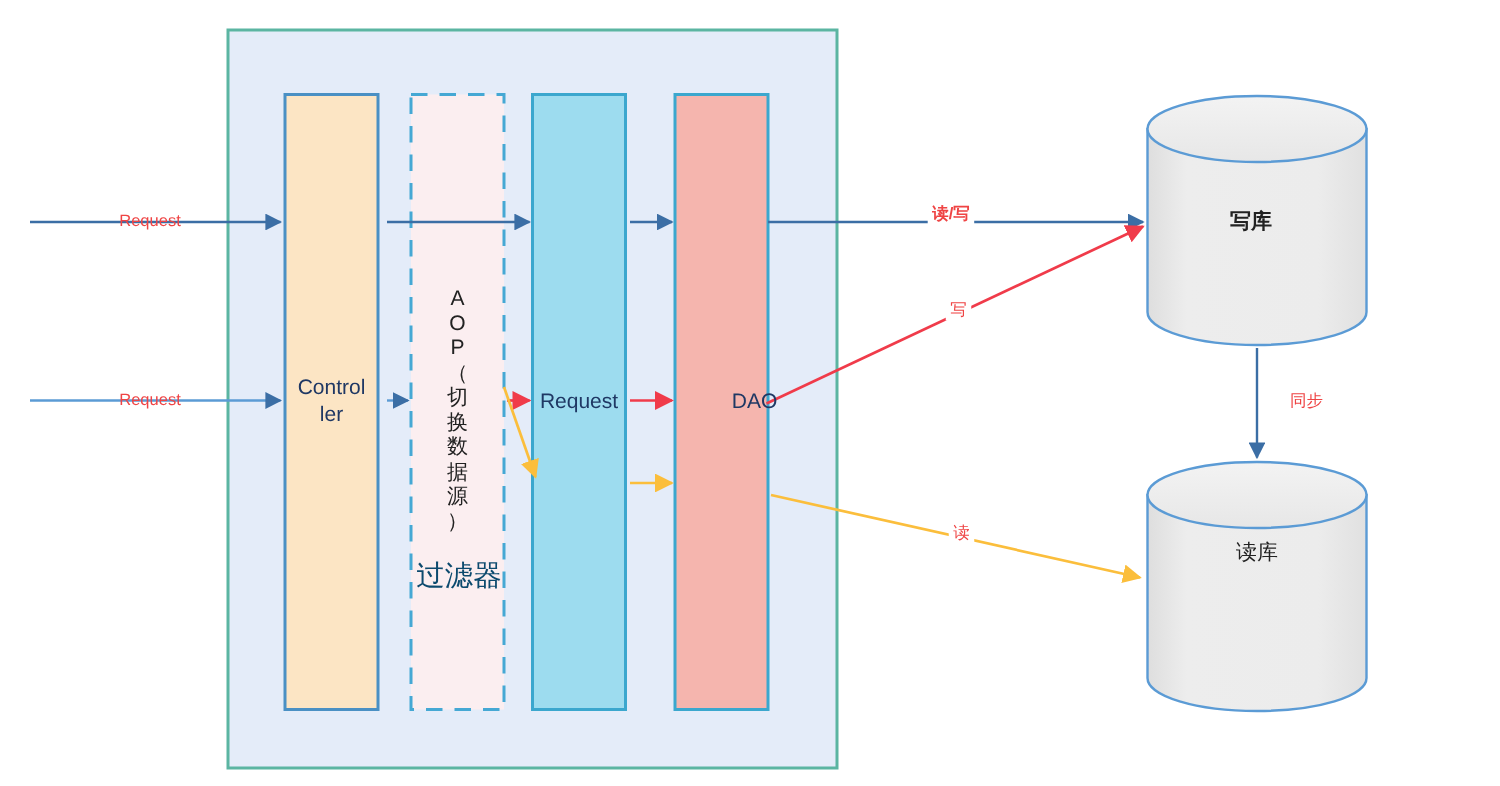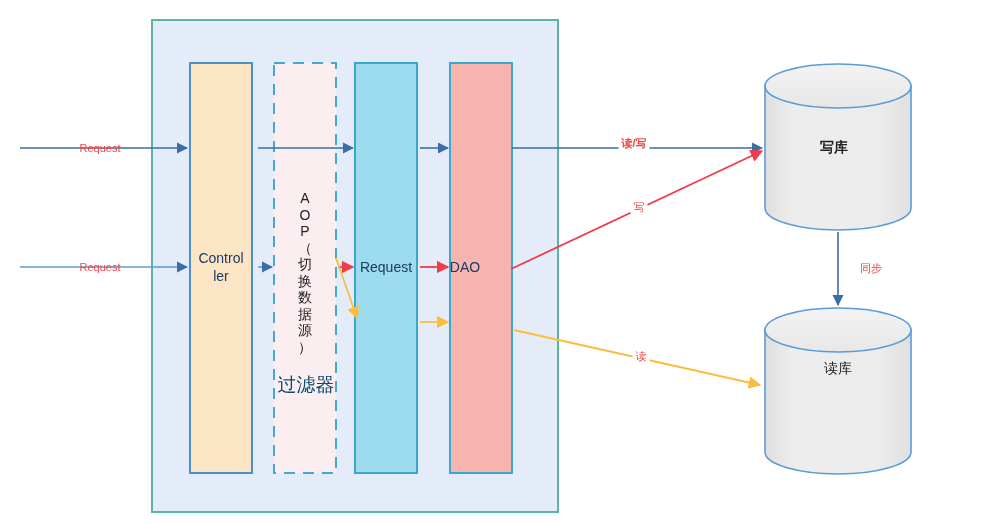--- a/index.html
+++ b/index.html
@@ -206,21 +206,21 @@
     <div>切</div>
     <div>换</div>
     <div>数</div>
     <div>据</div>
     <div>源</div>
     <div>）</div>
   </div>
 
   <div class="lbl lbl-dark center" style="left:386px; top:267px;">Request</div>
 
-  <div class="lbl lbl-dark center" style="left:465px; top:267px;">DAO</div>
+  <div class="lbl lbl-dark center" style="left:503px; top:267px;">DAO</div>
 
   <div class="lbl lbl-red center" style="left:306px; top:385px;">过滤器</div>
 
   <div class="lbl lbl-blue center" style="left:634px; top:143px; background:#ffffff; padding:0 3px;font-weight:bold;">读/写</div>
 
   <div class="lbl lbl-blue center" style="left:639px; top:207px; background:#ffffff; padding:0 3px;">写</div>
 
   <div class="lbl lbl-blue center" style="left:641px; top:356px; background:#ffffff; padding:0 3px;">读</div>
 
   <div class="lbl lbl-blue center" style="left:861px; top:268px;margin-left:10px;">同步</div>

